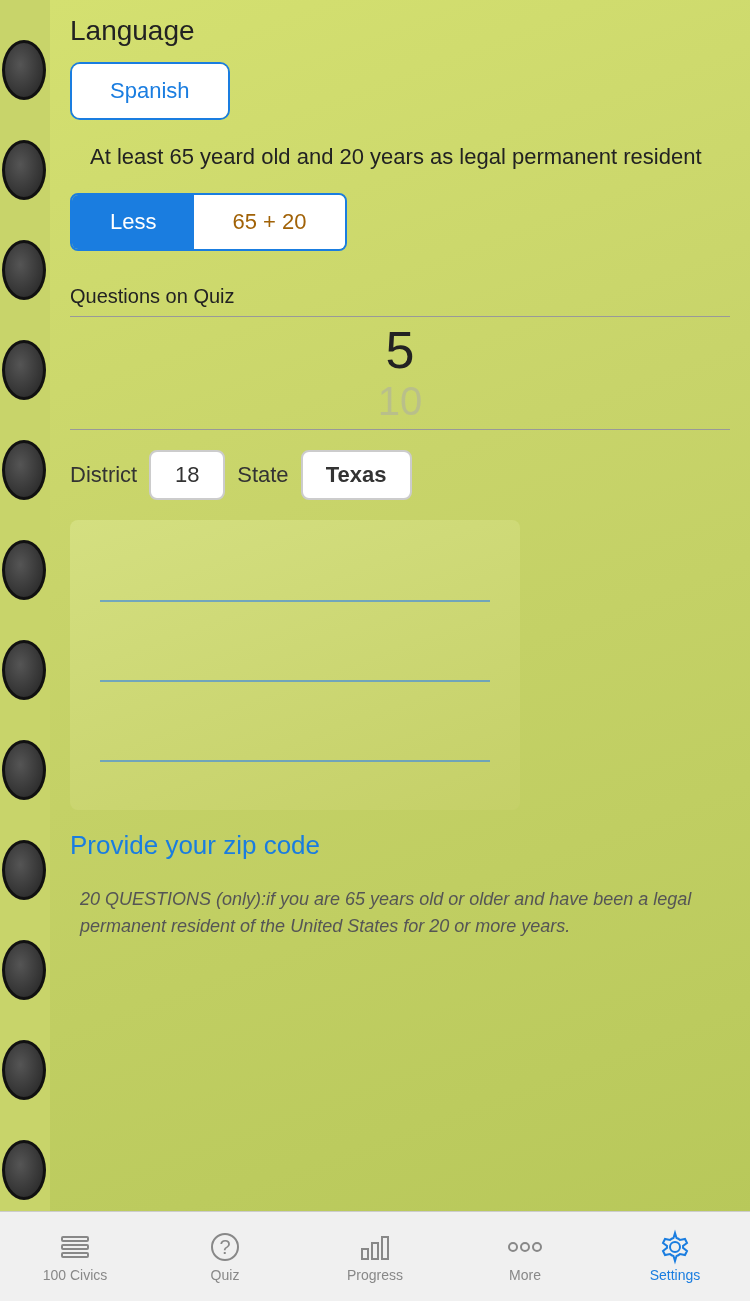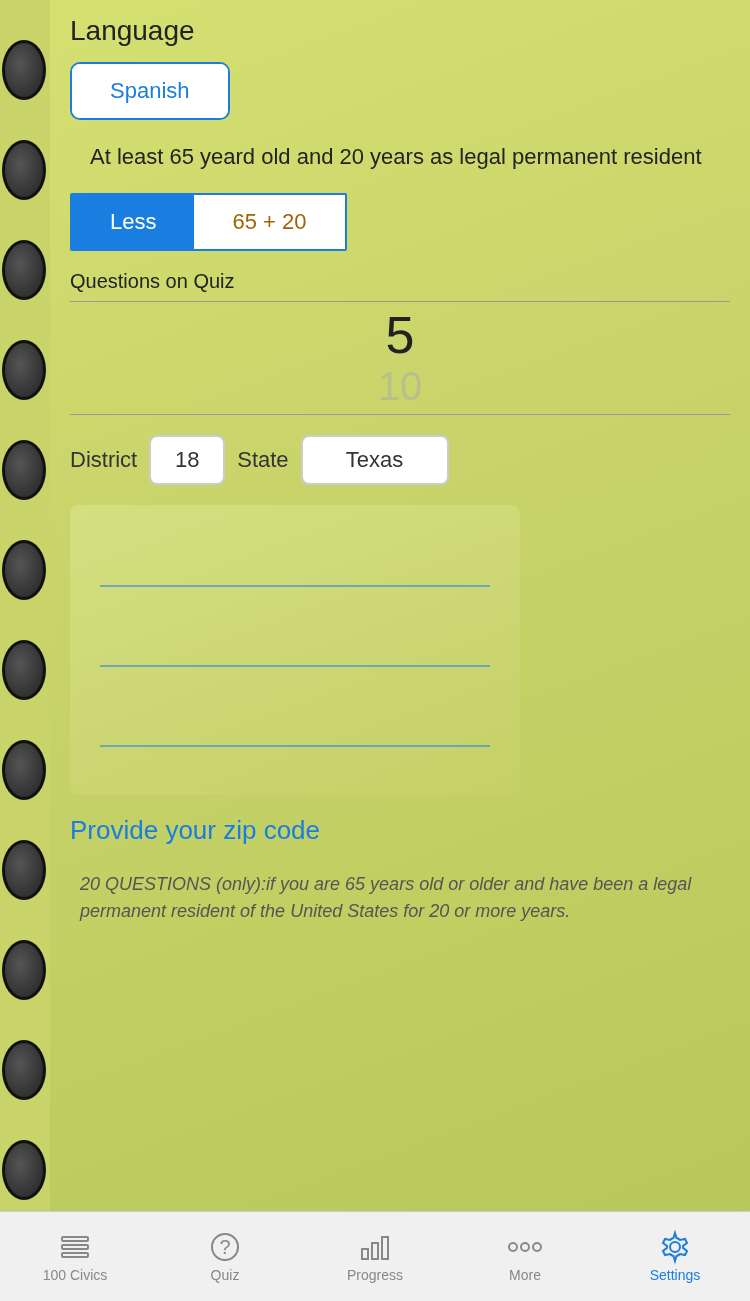--- a/index.html
+++ b/index.html
@@ -84,24 +84,24 @@
       color: #222;
       text-align: center;
       line-height: 1.5;
       margin-bottom: 20px;
       padding: 0 20px;
     }
 
     
     .age-toggle-group {
       display: flex;
-      border-radius: 2px;
+      border-radius: 8px;
       overflow: hidden;
       border: 2px solid #1a7de0;
-      margin-bottom: 19px;
+      margin-bottom: 34px;
     }
     .age-toggle-btn {
       padding: 14px 38px;
       font-size: 22px;
       cursor: pointer;
       border: none;
       outline: none;
     }
     .age-toggle-btn.active {
       background: #1a7de0;
@@ -161,21 +161,22 @@
       border: 2px solid #ccc;
       border-radius: 8px;
       background: white;
       padding: 10px 18px;
       font-size: 22px;
       color: #333;
       width: 76px;
       text-align: center;
     }
     .ds-input-state {
-      width: 148px;
+      width: 111px;
+      font-weight: bold;
     }
 
     
     .map-area {
       width: 450px;
       height: 290px;
       background: linear-gradient(160deg, #d4df80 0%, #c5d068 100%);
       border-radius: 8px;
       position: relative;
       margin-bottom: 20px;

